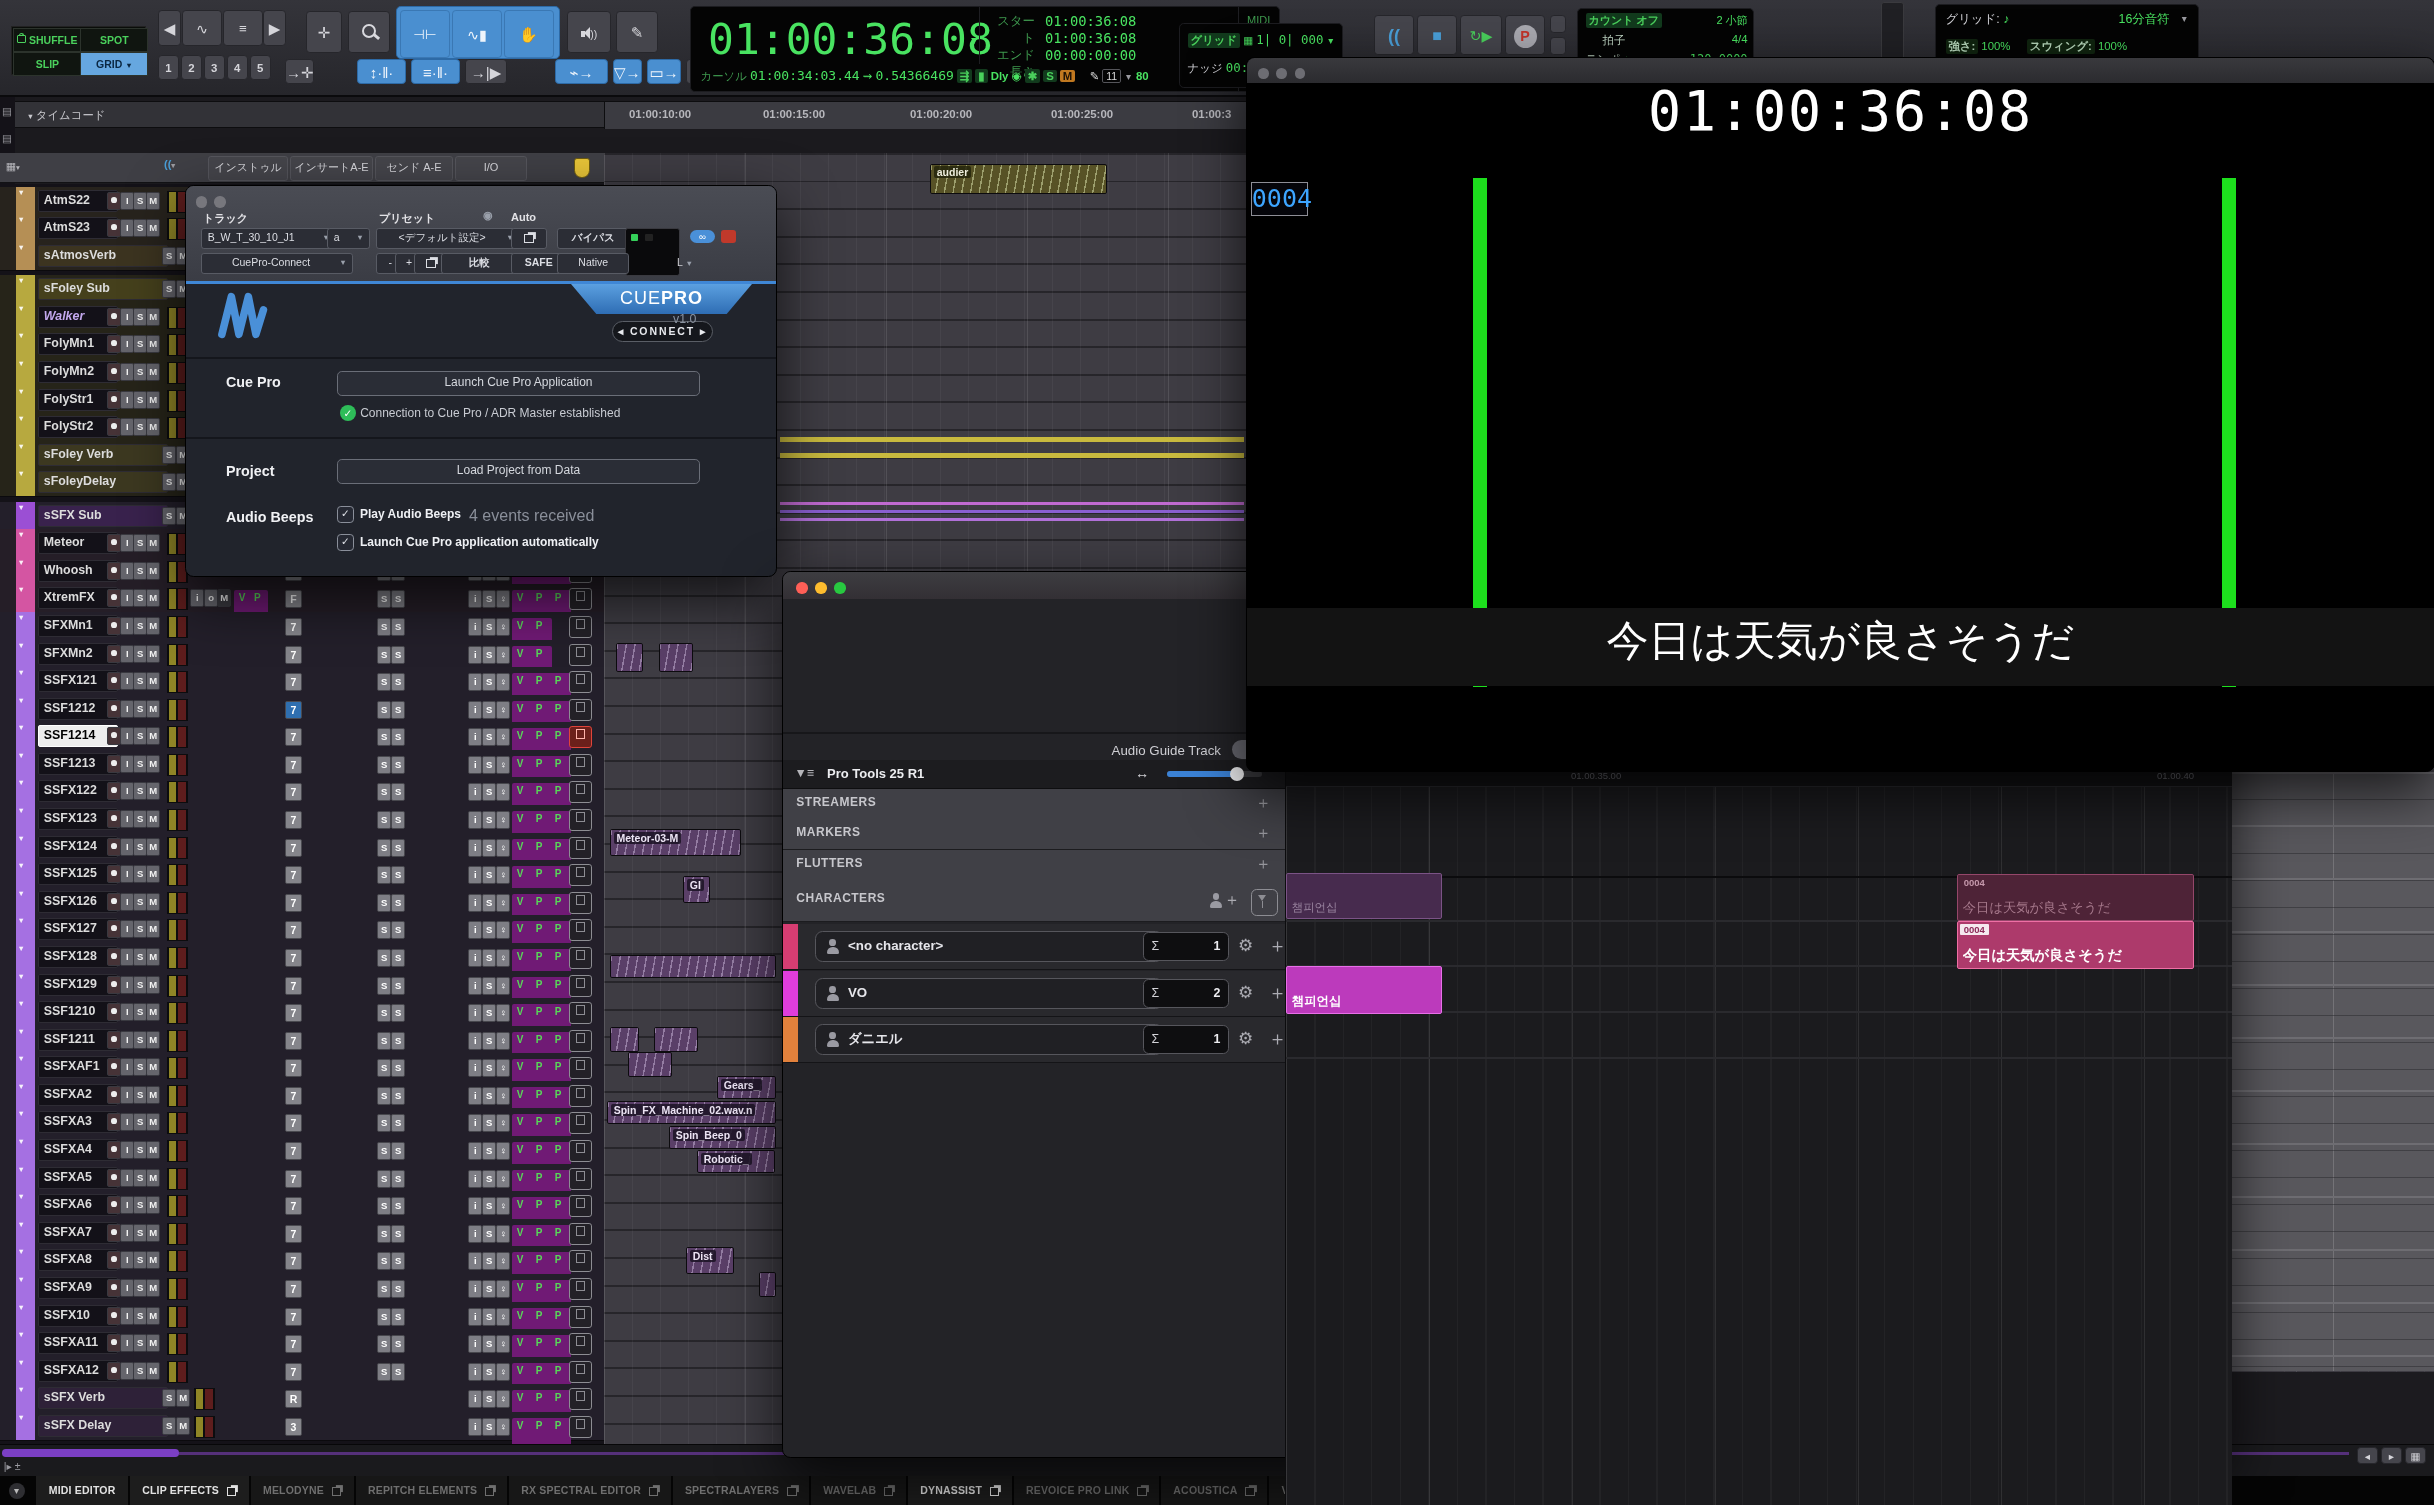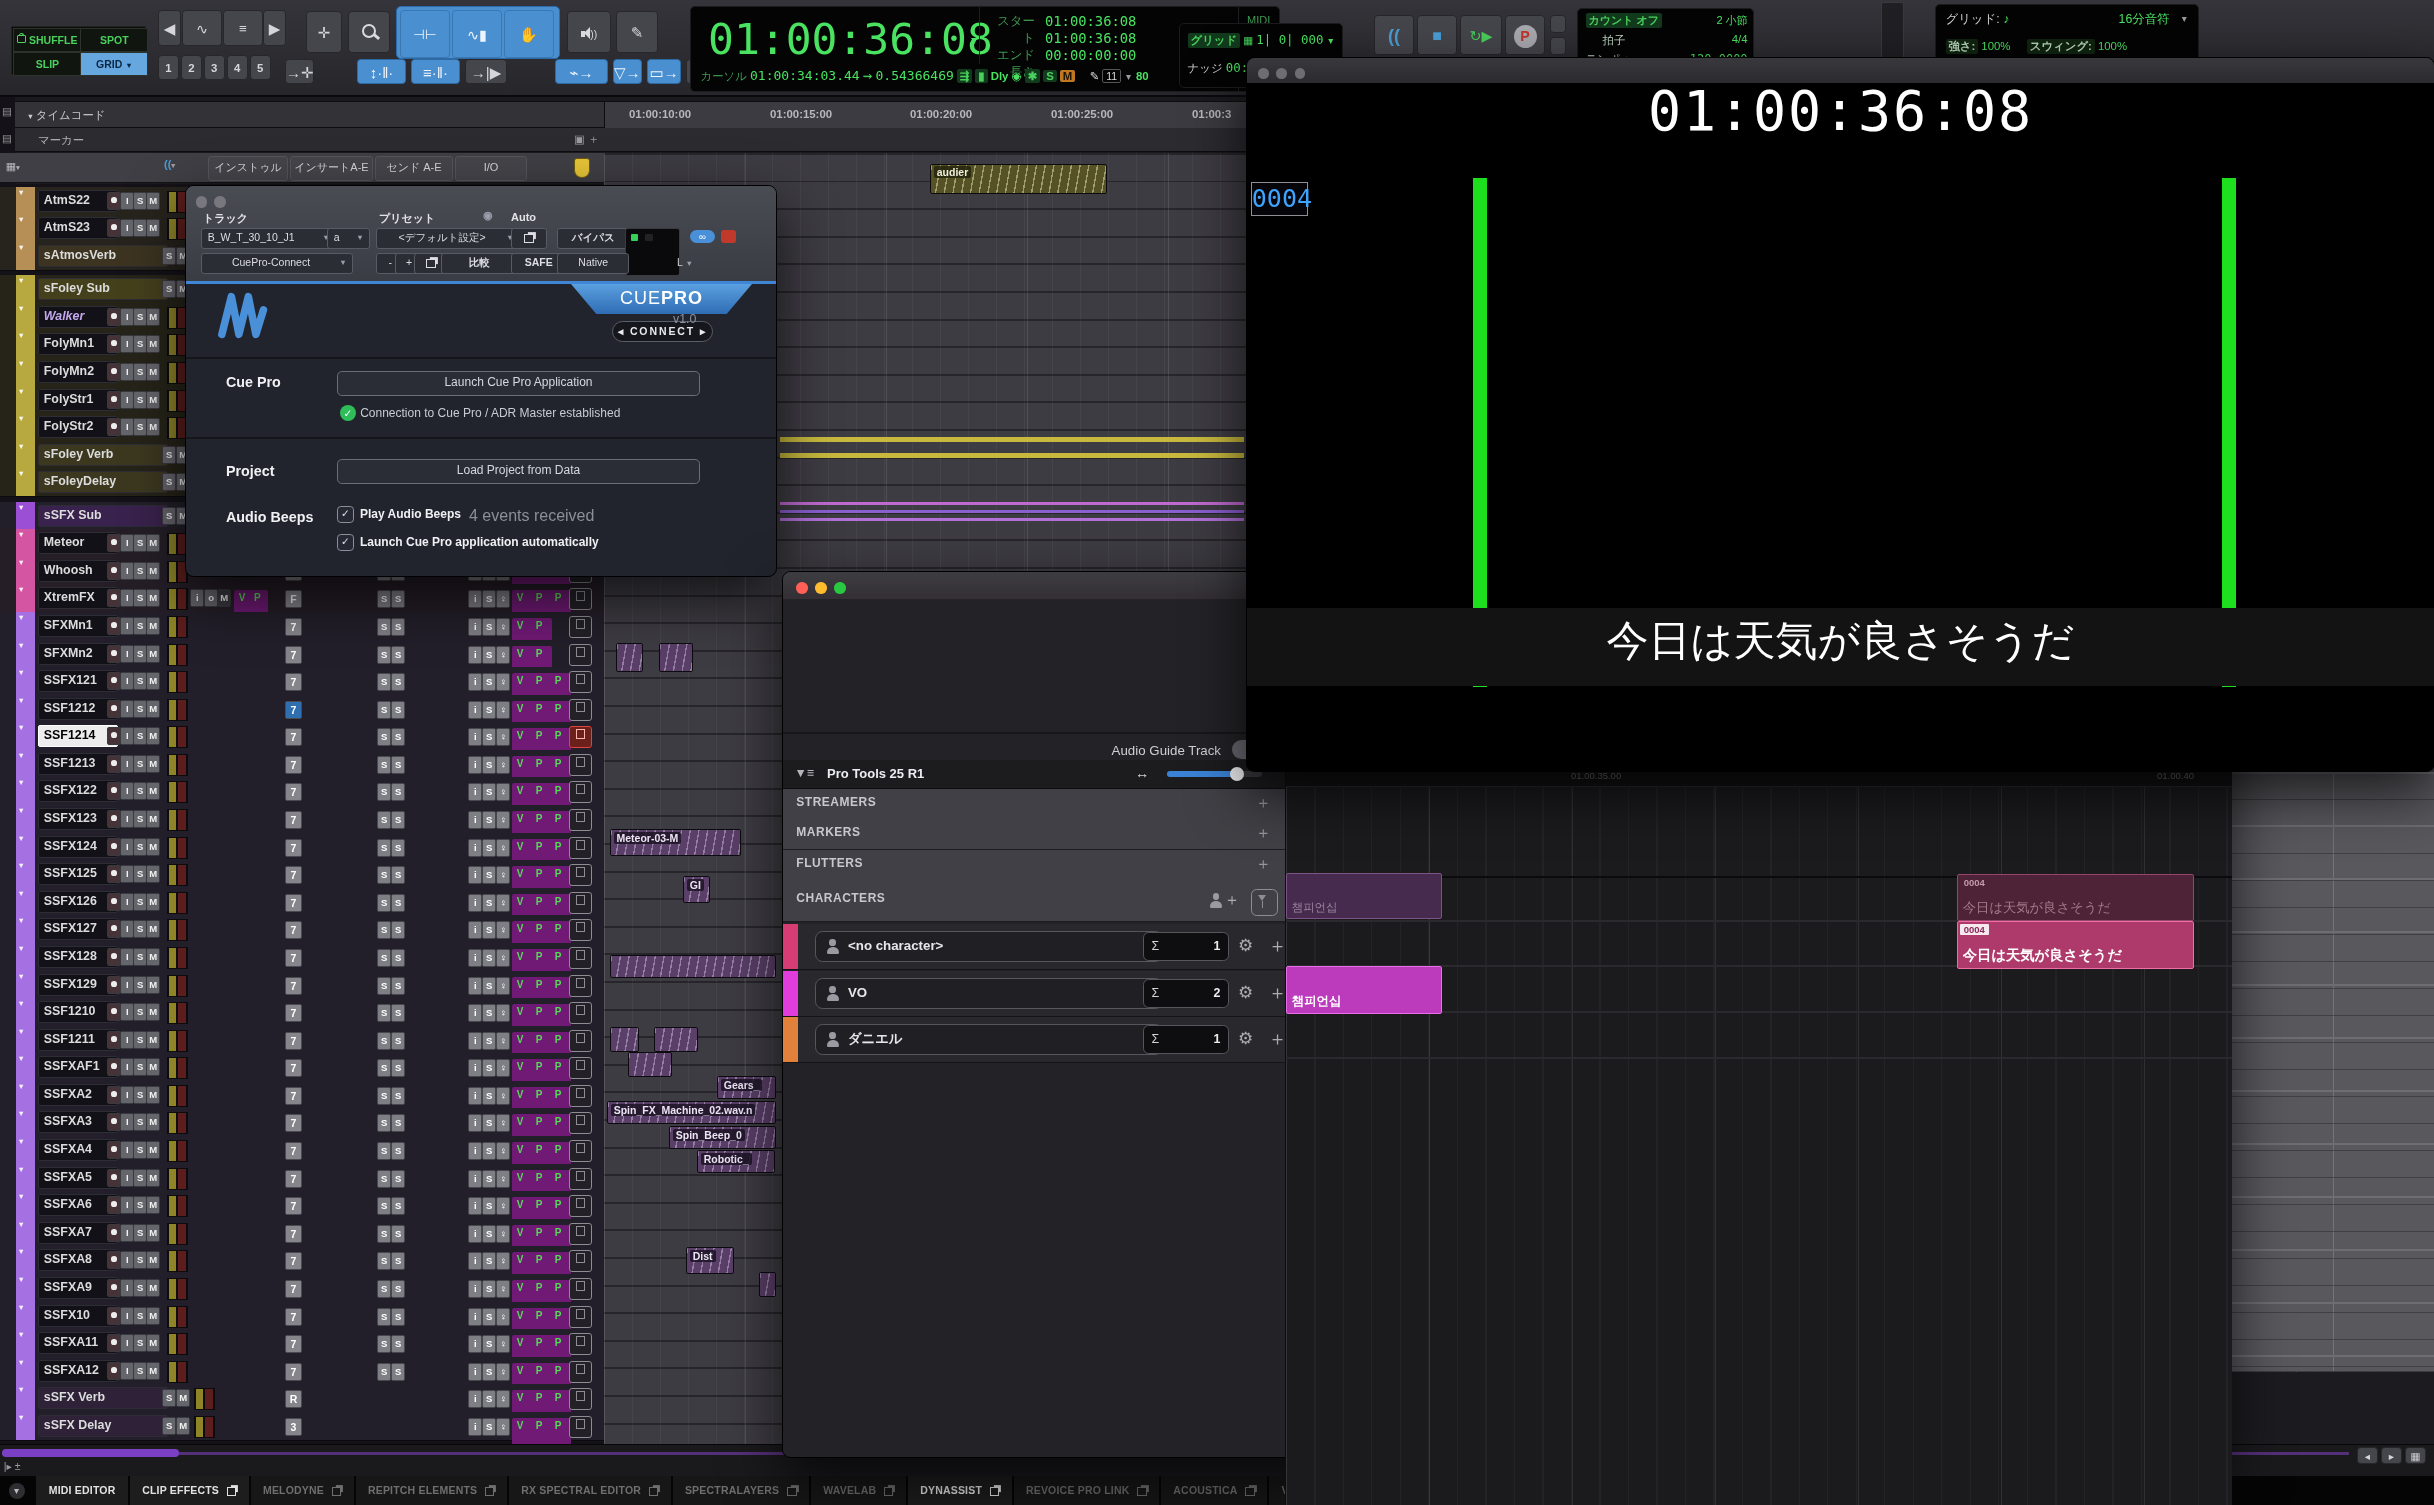--- a/index.html
+++ b/index.html
@@ -347,29 +347,25 @@
   </div>
 
   <div class="abs" style="left:0;top:97px;width:15px;height:1347px;background:#141218;color:#9a9aa0;font-size:10.5px;">
     <div style="margin:7.6px 0 0 1.9px;">▤</div>
       <div style="margin:15px 0 0 1.9px;">▤</div>
   </div>
   <div class="abs" id="rulerband">
     <div class="abs" style="left:13.3px;top:5.7px;"><span style="font-size:8.6px;">▾</span> <span>タイムコード</span></div>
     <div class="abs" id="ruler-labels" style="left:589px;top:0;width:1831px;height:27px;background:#3b3b41;border-left:1px solid #0d0d0f;">
         <span class="rlabel" style="left:24px;">01:00:10:00</span>
-        <span class="rlabel" style="left:165px;">01:00:15:00</span>
+        <span class="rlabel" style="left:158px;">01:00:15:00</span>
         <span class="rlabel" style="left:305px;">01:00:20:00</span>
         <span class="rlabel" style="left:446px;">01:00:25:00</span>
         <span class="rlabel" style="left:587px;">01:00:3</span>
       </div>
-  </div>
-  <div class="abs" id="markerband">
-    <div class="abs" style="left:23px;top:4.8px;">マーカー</div>
-    <div class="abs" style="left:559px;top:3.8px;color:#9a9aa0;">▣ ＋</div>
   </div>
   <div class="abs" id="colheader">
     <div class="abs" style="left:5.7px;top:6.7px;color:#b5b5ba;">▦<span style="font-size:7.6px;">▾</span></div>
     <div class="abs" style="left:164px;top:4.8px;color:#4a9fd8;font-weight:bold;">((<span style="font-size:7.6px;color:#9a9aa0;">▾</span></div>
     <div id="col-headers">
         <div class="colseg" style="left:208px;width:78px;">インストゥルメント</div>
         <div class="colseg" style="left:290px;width:81px;">インサートA-E</div>
         <div class="colseg" style="left:375px;width:76px;">センド A-E</div>
         <div class="colseg" style="left:455px;width:70px;">I/O</div>
       </div>

